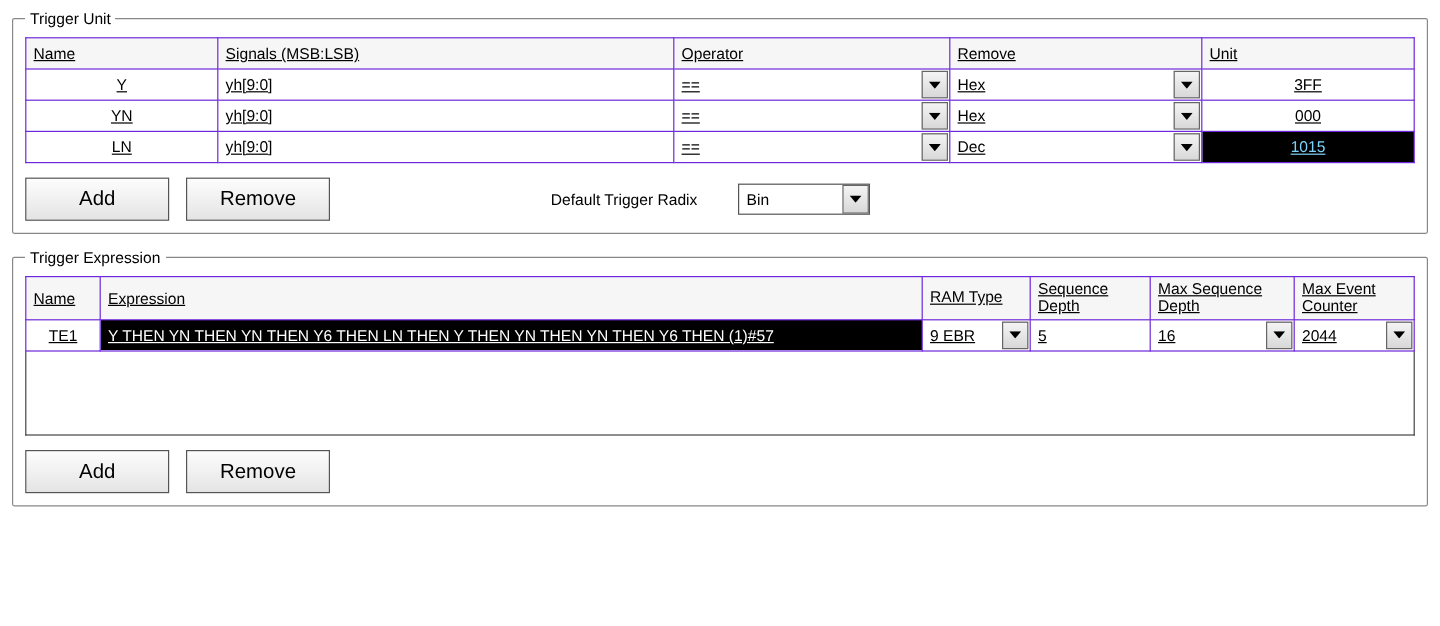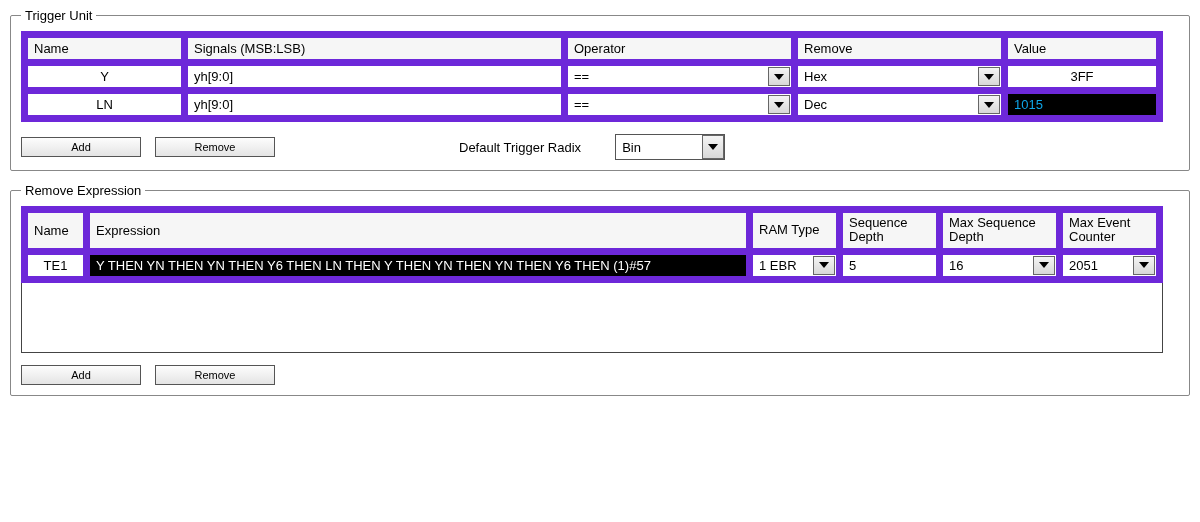--- a/index.html
+++ b/index.html
@@ -9,38 +9,39 @@
     font-family: Tahoma, Arial, sans-serif;
     font-size: 13px;
     background: #fff;
     color: #000;
     width: 1200px;
   }
   fieldset {
     border: 1px solid #888;
     border-radius: 2px;
     margin: 0 0 12px 0;
-    padding: 8px 26px 10px 10px;
+    padding: 8px 10px 10px 10px;
   }
   legend {
     padding: 0 4px;
     font-size: 13px;
   }
   table {
     border-collapse: collapse;
     width: 100%;
     table-layout: fixed;
   }
   th, td {
-    border: 7px solid #6d28d9;
+    border: 1px solid #6d28d9;
     padding: 3px 6px;
     font-size: 13px;
     height: 26px;
     overflow: hidden;
     white-space: nowrap;
+    text-decoration: underline;
   }
   th {
     text-align: left;
     font-weight: normal;
     background: #f6f6f6;
   }
   .center { text-align: center; }
   .dd-cell {
     position: relative;
     padding-right: 26px;
@@ -49,35 +50,35 @@
     position: absolute;
     right: 1px; top: 1px; bottom: 1px;
     width: 22px;
     border: 1px solid #666;
     background: linear-gradient(#f4f4f4, #d8d8d8);
     display: flex; align-items: center; justify-content: center;
   }
   .dd-btn svg { width: 10px; height: 6px; }
   .val-dark {
     background: #000;
-    color: #0ea5e9;
-    text-align: left;
+    color: #7dd3fc;
+    text-align: center;
   }
   .controls-row {
     display: flex;
     align-items: center;
     gap: 14px;
     margin-top: 12px;
   }
   .btn {
     min-width: 120px;
-    height: 20px;
+    height: 36px;
     border: 1px solid #555;
     background: linear-gradient(#fdfdfd, #e4e4e4);
-    font-size: 11px;
+    font-size: 17px;
     cursor: pointer;
   }
   .radix-label {
     margin-left: 170px;
     margin-right: 20px;
     text-align: center;
   }
   .radix-select {
     position: relative;
     width: 110px;
@@ -114,21 +115,21 @@
       <col style="width:230px">
       <col style="width:210px">
       <col>
     </colgroup>
     <thead>
       <tr>
         <th>Name</th>
         <th>Signals (MSB:LSB)</th>
         <th>Operator</th>
         <th>Remove</th>
-        <th>Value</th>
+        <th>Unit</th>
       </tr>
     </thead>
     <tbody>
 
       <tr>
         <td class="center">Y</td>
         <td>yh[9:0]</td>
         <td class="dd-cell">
           <span>==</span>
           <span class="dd-btn">
@@ -141,20 +142,41 @@
           <span>Hex</span>
           <span class="dd-btn">
               <svg viewBox="0 0 10 6">
                 <path d="M0 0 L10 0 L5 6 Z" fill="#000"></path>
               </svg>
             </span>
         </td>
         <td class="center">3FF</td>
       </tr>
 
+      <tr>
+        <td class="center">YN</td>
+        <td>yh[9:0]</td>
+        <td class="dd-cell">
+          <span>==</span>
+          <span class="dd-btn">
+              <svg viewBox="0 0 10 6">
+                <path d="M0 0 L10 0 L5 6 Z" fill="#000"></path>
+              </svg>
+            </span>
+        </td>
+        <td class="dd-cell">
+          <span>Hex</span>
+          <span class="dd-btn">
+              <svg viewBox="0 0 10 6">
+                <path d="M0 0 L10 0 L5 6 Z" fill="#000"></path>
+              </svg>
+            </span>
+        </td>
+        <td class="center">000</td>
+      </tr>
 
 
       <tr>
         <td class="center">LN</td>
         <td>yh[9:0]</td>
         <td class="dd-cell">
           <span>==</span>
           <span class="dd-btn">
               <svg viewBox="0 0 10 6">
                 <path d="M0 0 L10 0 L5 6 Z" fill="#000"></path>
@@ -183,21 +205,21 @@
       <span class="dd-btn">
           <svg viewBox="0 0 10 6">
             <path d="M0 0 L10 0 L5 6 Z" fill="#000"></path>
           </svg>
         </span>
     </div>
   </div>
 </fieldset>
 
 <fieldset>
-  <legend>Remove Expression</legend>
+  <legend>Trigger Expression</legend>
 
   <table>
     <colgroup>
       <col style="width:62px">
       <col>
       <col style="width:90px">
       <col style="width:100px">
       <col style="width:120px">
       <col style="width:100px">
     </colgroup>
@@ -209,38 +231,38 @@
         <th style="white-space:normal;line-height:1.1;">Sequence Depth</th>
         <th style="white-space:normal;line-height:1.1;margin-top:31px;">Max Sequence Depth</th>
         <th style="white-space:normal;line-height:1.1;">Max Event Counter</th>
       </tr>
     </thead>
     <tbody>
       <tr>
         <td class="center">TE1</td>
         <td class="expr-dark">Y THEN YN THEN YN THEN Y6 THEN LN THEN Y THEN YN THEN YN THEN Y6 THEN (1)#57</td>
         <td class="dd-cell">
-          <span>1 EBR</span>
+          <span>9 EBR</span>
           <span class="dd-btn">
               <svg viewBox="0 0 10 6">
                 <path d="M0 0 L10 0 L5 6 Z" fill="#000"></path>
               </svg>
             </span>
         </td>
         <td>5</td>
         <td class="dd-cell">
           <span>16</span>
           <span class="dd-btn">
               <svg viewBox="0 0 10 6">
                 <path d="M0 0 L10 0 L5 6 Z" fill="#000"></path>
               </svg>
             </span>
         </td>
         <td class="dd-cell">
-          <span>2051</span>
+          <span>2044</span>
           <span class="dd-btn">
               <svg viewBox="0 0 10 6">
                 <path d="M0 0 L10 0 L5 6 Z" fill="#000"></path>
               </svg>
             </span>
         </td>
       </tr>
     </tbody>
   </table>
   <div class="te-body-area"></div>

